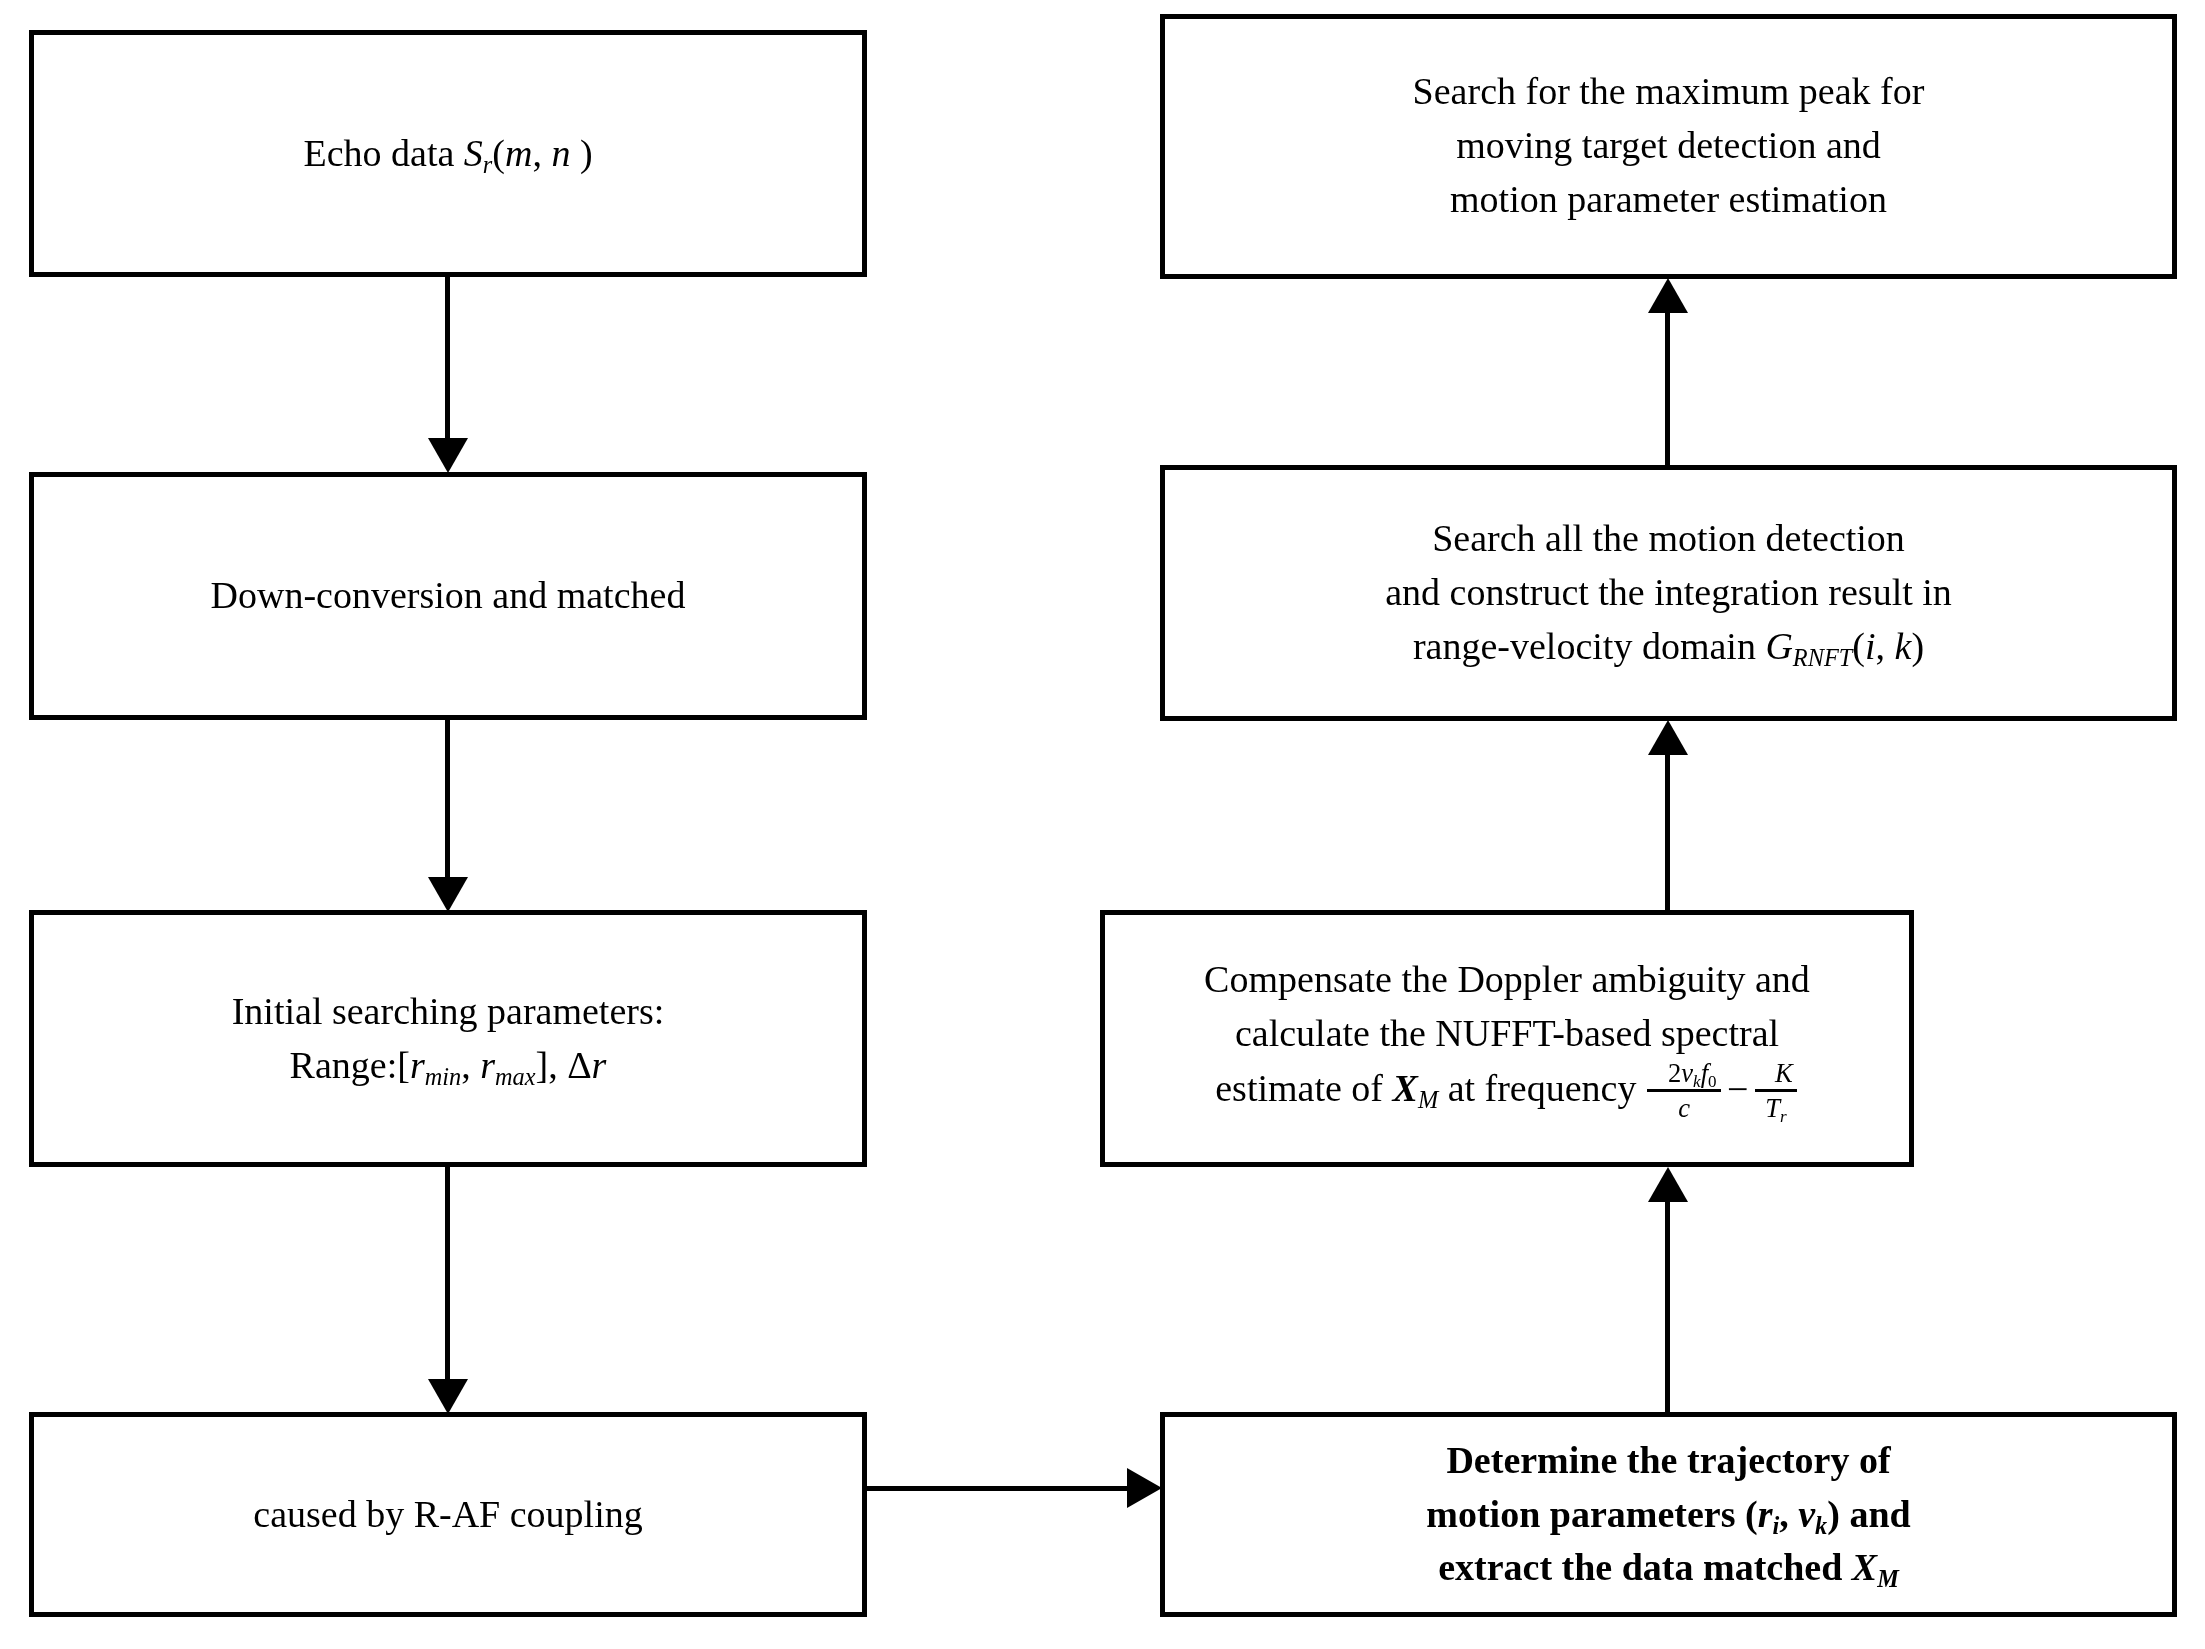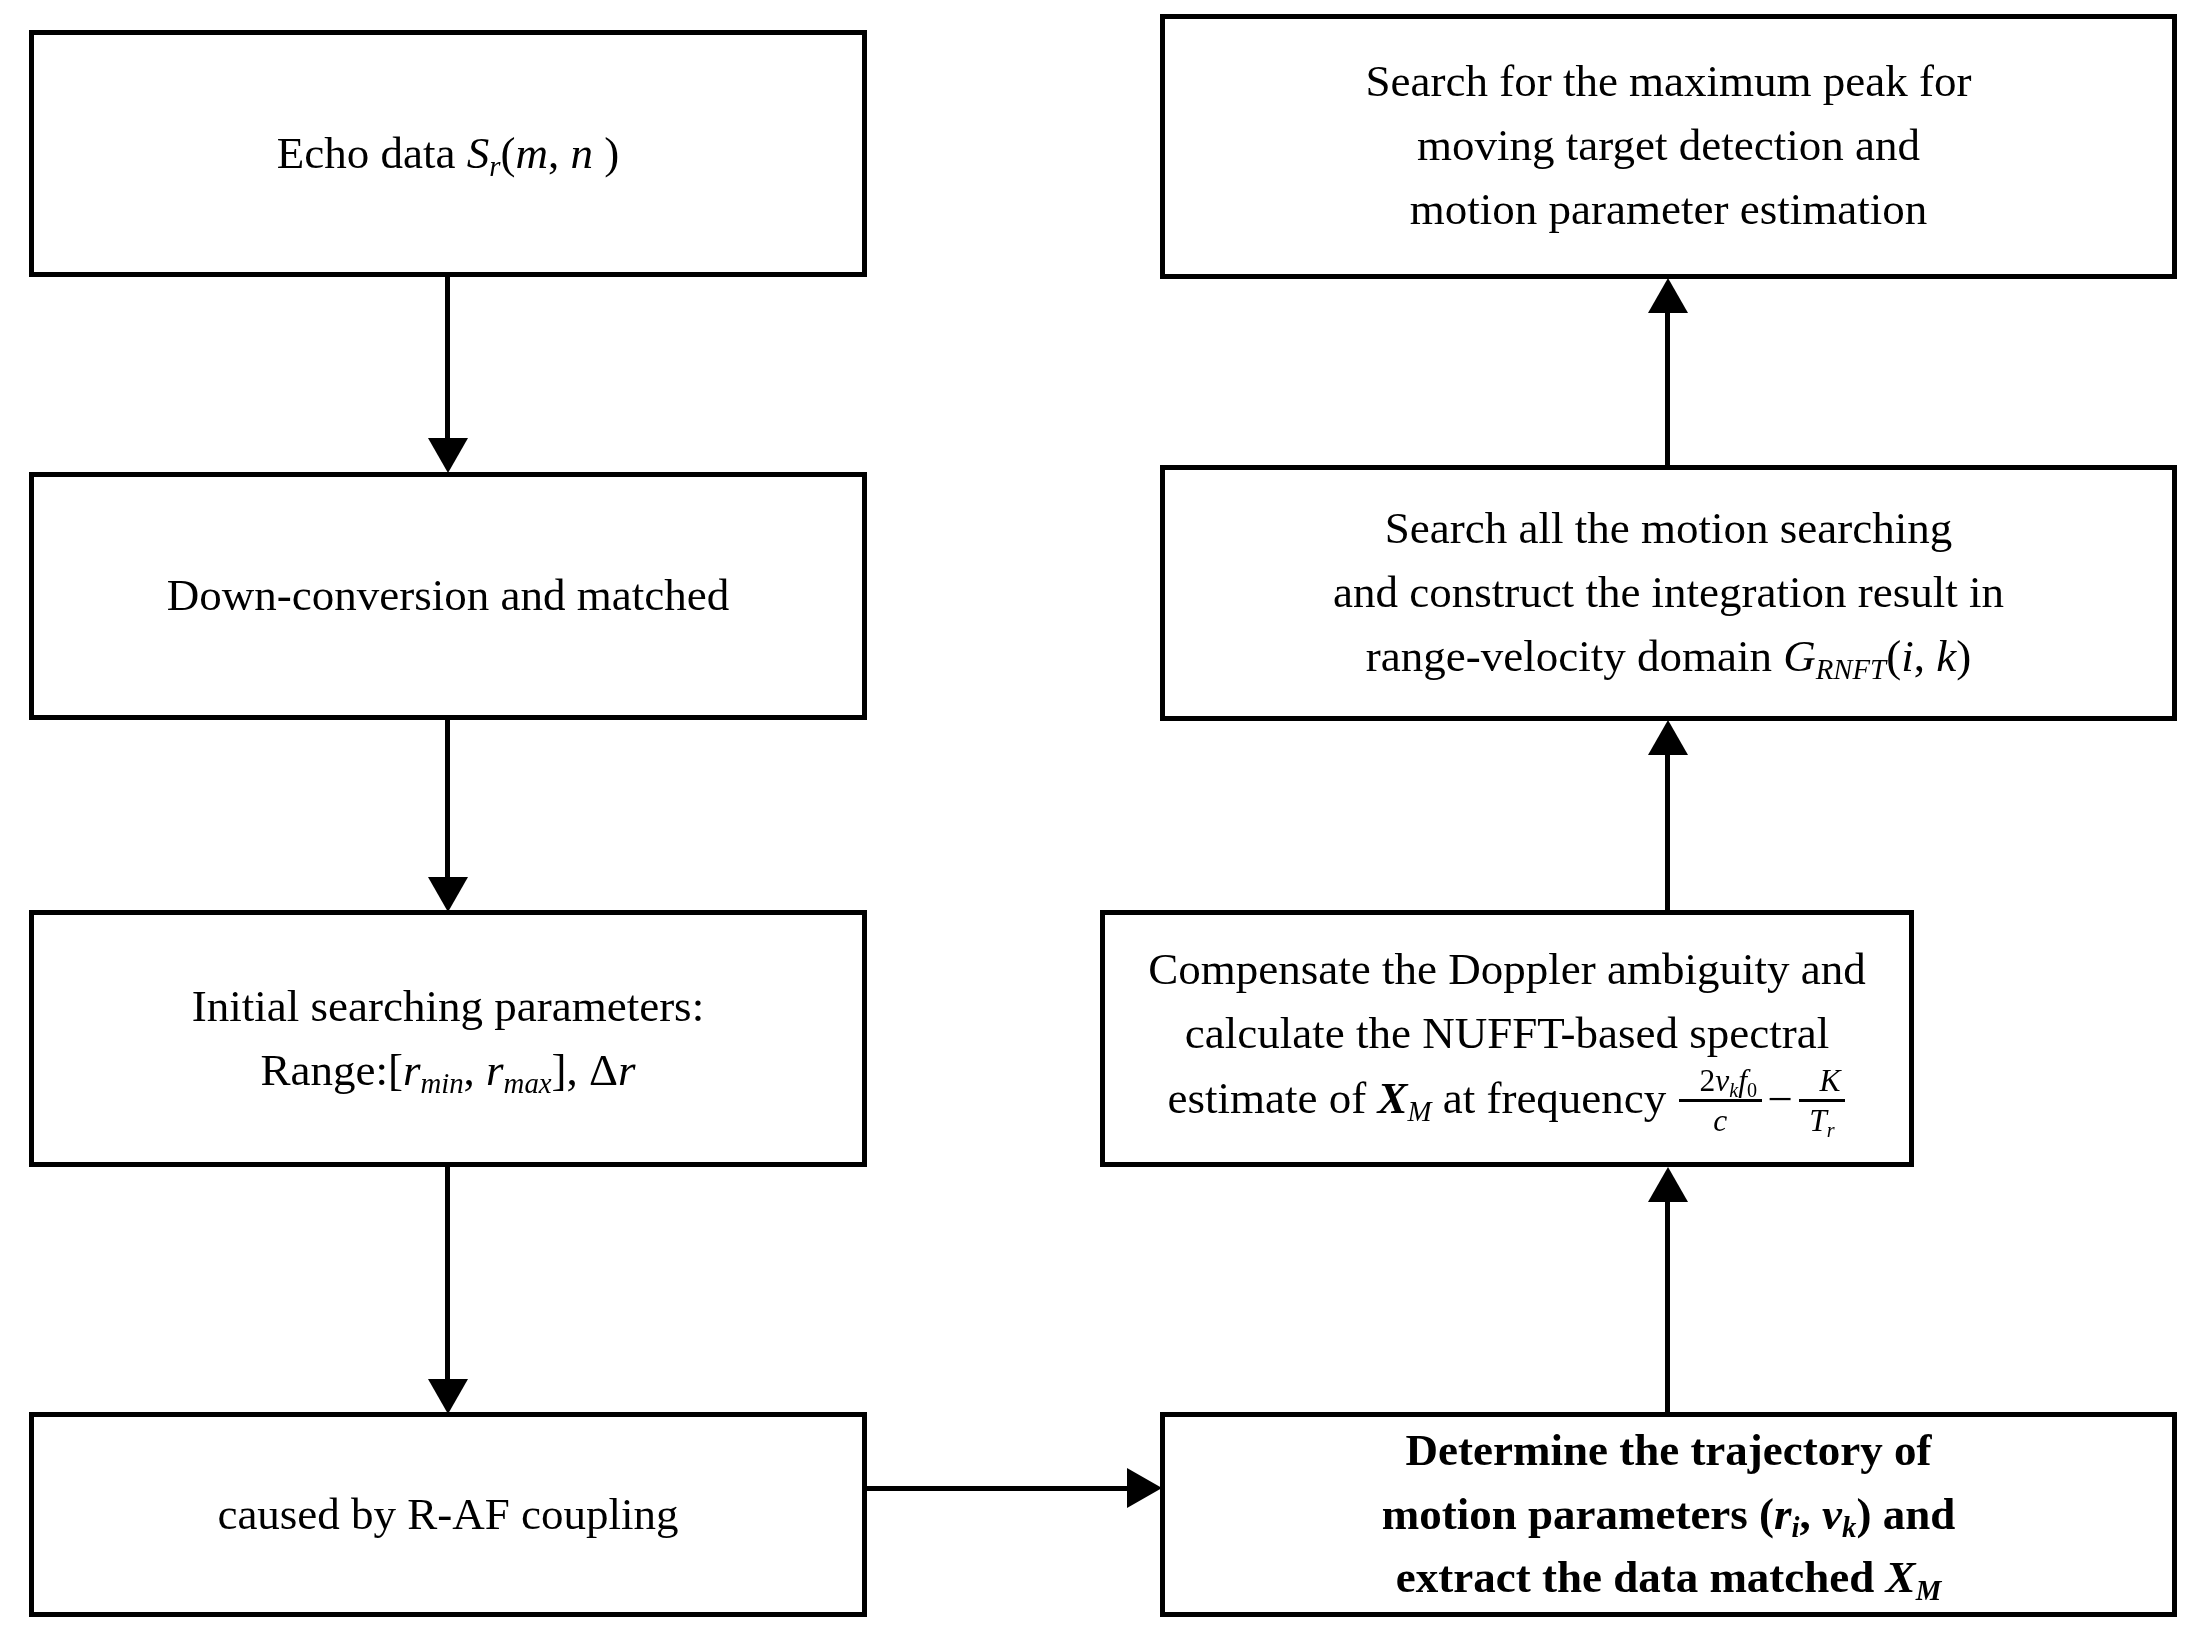--- a/index.html
+++ b/index.html
@@ -23,21 +23,21 @@
     position: absolute;
     box-sizing: border-box;
     border: 5.3px solid #000000;
     background: #ffffff;
     display: flex;
     align-items: center;
     justify-content: center;
     text-align: center;
   }
   .box-text {
-    font-size: 45px;
+    font-size: 38px;
     line-height: 1.42;
     padding: 0 19.5px;
     white-space: normal;
   }
 
   
   .mi {            
     font-style: italic;
     font-family: "Liberation Serif", "DejaVu Serif", serif;
   }
@@ -157,21 +157,21 @@
   <div class="box" style="left:1160px; top:13.5px; width:1017px; height:265px;">
     <div class="box-text">
         <div class="line"><span>Search for the maximum peak for</span></div>
         <div class="line"><span>moving target detection and</span></div>
         <div class="line"><span>motion parameter estimation</span></div>
       </div>
   </div>
 
   <div class="box" style="left:1160px; top:465px; width:1017px; height:256px;">
     <div class="box-text">
-        <div class="line"><span>Search all the motion searching</span></div>
+        <div class="line"><span>Search all the motion detection</span></div>
         <div class="line"><span>and construct the integration result in</span></div>
         <div class="line"><span>range-velocity domain </span><span class="mi">G</span><sub class="sub-it">RNFT</sub><span>(</span><span class="mi">i</span><span>, </span><span class="mi">k</span><span>)</span></div>
       </div>
   </div>
 
   <div class="box" style="left:1100px; top:910px; width:814px; height:257px;">
     <div class="box-text">
         <div class="line"><span>Compensate the Doppler ambiguity and</span></div>
         <div class="line"><span>calculate the NUFFT-based spectral</span></div>
         <div class="line"><span>estimate of </span><span class="mb">X</span><sub class="sub-it">M</sub><span> at frequency </span><span class="frac">

